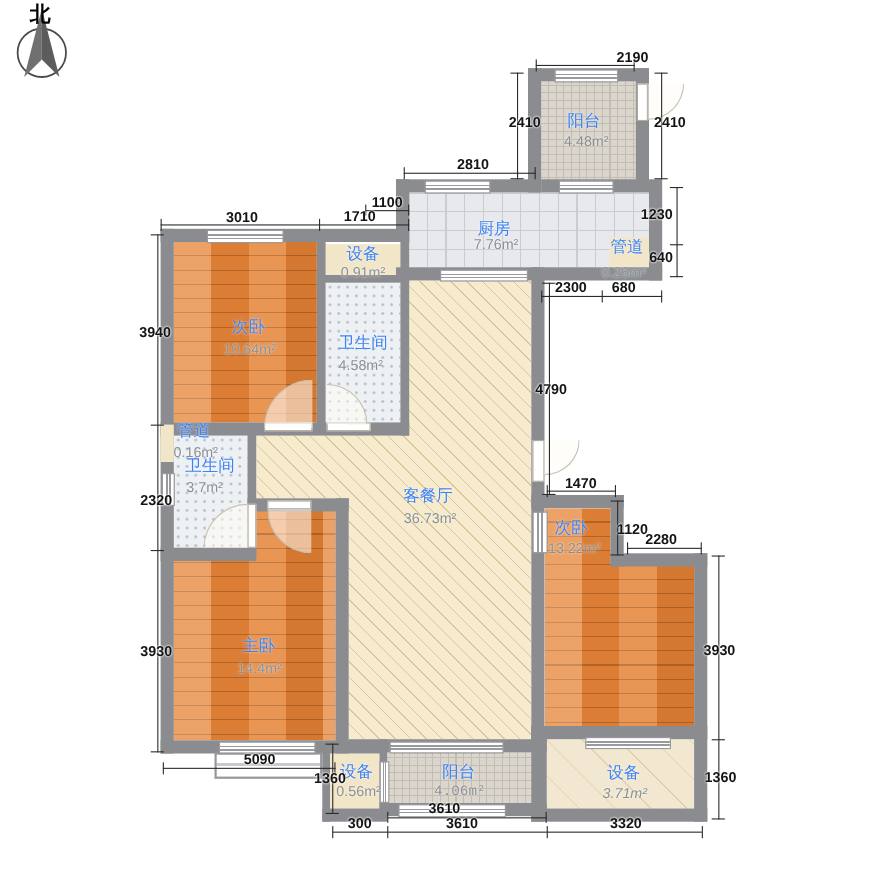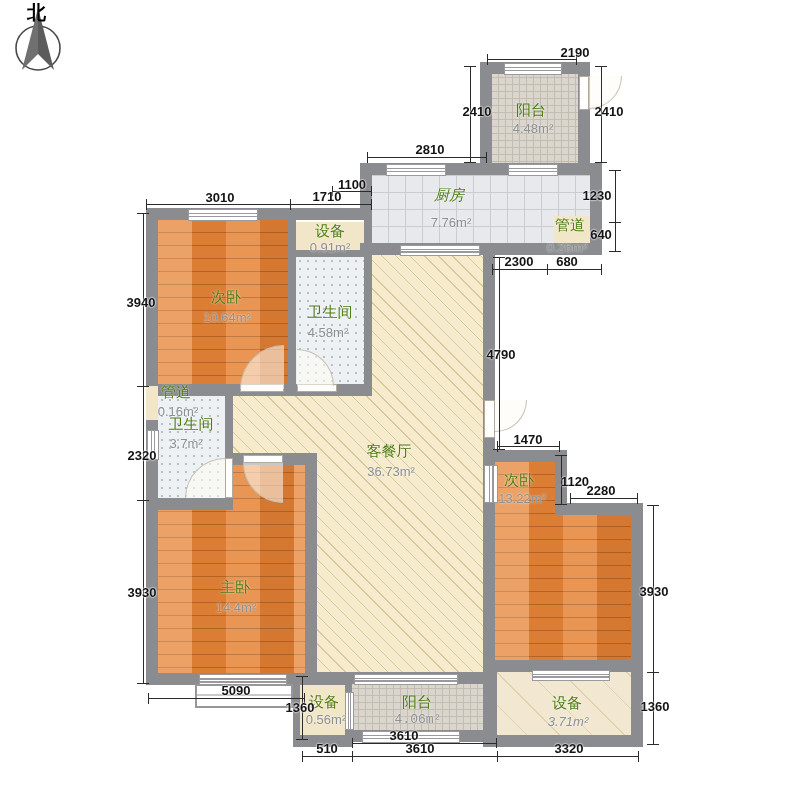--- a/index.html
+++ b/index.html
@@ -21,21 +21,21 @@
   .win-v{position:absolute;border:1px solid #9a9a9e;background:linear-gradient(90deg,#fff 0 30%,#9a9a9e 30% 45%,#fff 45% 60%,#9a9a9e 60% 75%,#fff 75%);}
   .bay{position:absolute;border:2px solid #97979b;background:linear-gradient(#fff 0 40%,#c9c9cd 40% 50%,#fff 50%);}
   .leaf{position:absolute;background:#fff;border:1px solid #b0a99c;box-sizing:border-box;}
   .arc{position:absolute;background:rgba(255,252,244,.55);box-sizing:border-box;}
   .arc-tl{border-radius:100% 0 0 0;border-top:1px solid #c7c0b2;border-left:1px solid #c7c0b2;}
   .arc-tr{border-radius:0 100% 0 0;border-top:1px solid #c7c0b2;border-right:1px solid #c7c0b2;}
   .arc-bl{border-radius:0 0 0 100%;border-bottom:1px solid #c7c0b2;border-left:1px solid #c7c0b2;}
   .arc-br{border-radius:0 0 100% 0;border-bottom:1px solid #c7c0b2;border-right:1px solid #c7c0b2;}
   .dimline{position:absolute;background:#2b2b2b;}
   .tick{position:absolute;background:#2b2b2b;}
-  .room-label{position:absolute;transform:translate(-50%,-50%);font-size:15px;color:#4d7c0f;
+  .room-label{position:absolute;transform:translate(-50%,-50%);font-size:15px;color:#3b82f6;
     white-space:nowrap;text-shadow:0 0 2px rgba(255,255,255,.85);}
   .area-label{position:absolute;transform:translate(-50%,-50%);font-size:13px;color:#8b9094;
     white-space:nowrap;text-shadow:0 0 2px rgba(255,255,255,.85);}
   .dim{position:absolute;transform:translate(-50%,-50%);font-size:13px;font-weight:bold;color:#141414;
     white-space:nowrap;text-shadow:0 0 2px #fff,0 0 2px #fff;}
   .north-label{position:absolute;font-weight:bold;font-size:19px;color:#000;}
 </style>
 </head>
 <body>
 
@@ -118,21 +118,21 @@
       <div class="arc arc-tl" style="left: 240px; top: 345px; width: 44px; height: 44px;"></div>
       <div class="arc arc-tr" style="left: 297px; top: 349px; width: 37px; height: 37px;"></div>
       <div class="arc arc-bl" style="left: 243px; top: 463px; width: 40px; height: 40px;"></div>
       <div class="arc arc-tl" style="left: 185px; top: 458px; width: 40px; height: 40px;"></div>
       <div class="arc arc-br" style="left: 495px; top: 400px; width: 32px; height: 32px;"></div>
       <div class="arc arc-br" style="left: 589px; top: 76px; width: 33px; height: 33px;"></div>
       <div class="room-label" style="left: 235px; top: 587px;">主卧</div>
       <div class="area-label" style="left: 236px; top: 607px;">14.4m²</div>
       <div class="room-label" style="left: 531px; top: 110px;">阳台</div>
       <div class="area-label" style="left: 533px; top: 128px;">4.48m²</div>
-      <div class="room-label" style="left: 449px; top: 195px; font-style: italic;">厨房</div>
+      <div class="room-label" style="left: 449px; top: 208px;">厨房</div>
       <div class="area-label" style="left: 451px; top: 222px;">7.76m²</div>
       <div class="room-label" style="left: 570px; top: 225px;">管道</div>
       <div class="area-label" style="left: 567px; top: 247px;">0.26m²</div>
       <div class="room-label" style="left: 226px; top: 297px;">次卧</div>
       <div class="area-label" style="left: 227px; top: 317px;">10.64m²</div>
       <div class="room-label" style="left: 330px; top: 231px;">设备</div>
       <div class="area-label" style="left: 330px; top: 247px;">0.91m²</div>
       <div class="room-label" style="left: 330px; top: 312px;">卫生间</div>
       <div class="area-label" style="left: 328px; top: 332px;">4.58m²</div>
       <div class="room-label" style="left: 389px; top: 451px;">客餐厅</div>
@@ -226,18 +226,18 @@
       <div class="dim" style="left: 142px; top: 455px;">2320</div>
       <div class="dim" style="left: 142px; top: 592px;">3930</div>
       <div class="dim" style="left: 501px; top: 354px; text-align: center;">4790</div>
       <div class="dim" style="left: 528px; top: 439px;">1470</div>
       <div class="dim" style="left: 575px; top: 481px;">1120</div>
       <div class="dim" style="left: 601px; top: 490px;">2280</div>
       <div class="dim" style="left: 654px; top: 591px;">3930</div>
       <div class="dim" style="left: 655px; top: 706px;">1360</div>
       <div class="dim" style="left: 236px; top: 690px;">5090</div>
       <div class="dim" style="left: 300px; top: 707px;">1360</div>
-      <div class="dim" style="left: 327px; top: 748px;">510</div>
+      <div class="dim" style="left: 327px; top: 748px;">300</div>
       <div class="dim" style="left: 404px; top: 735px;">3610</div>
       <div class="dim" style="left: 420px; top: 748px;">3610</div>
       <div class="dim" style="left: 569px; top: 748px;">3320</div>
     </div>
 </div>
 
 </body></html>

